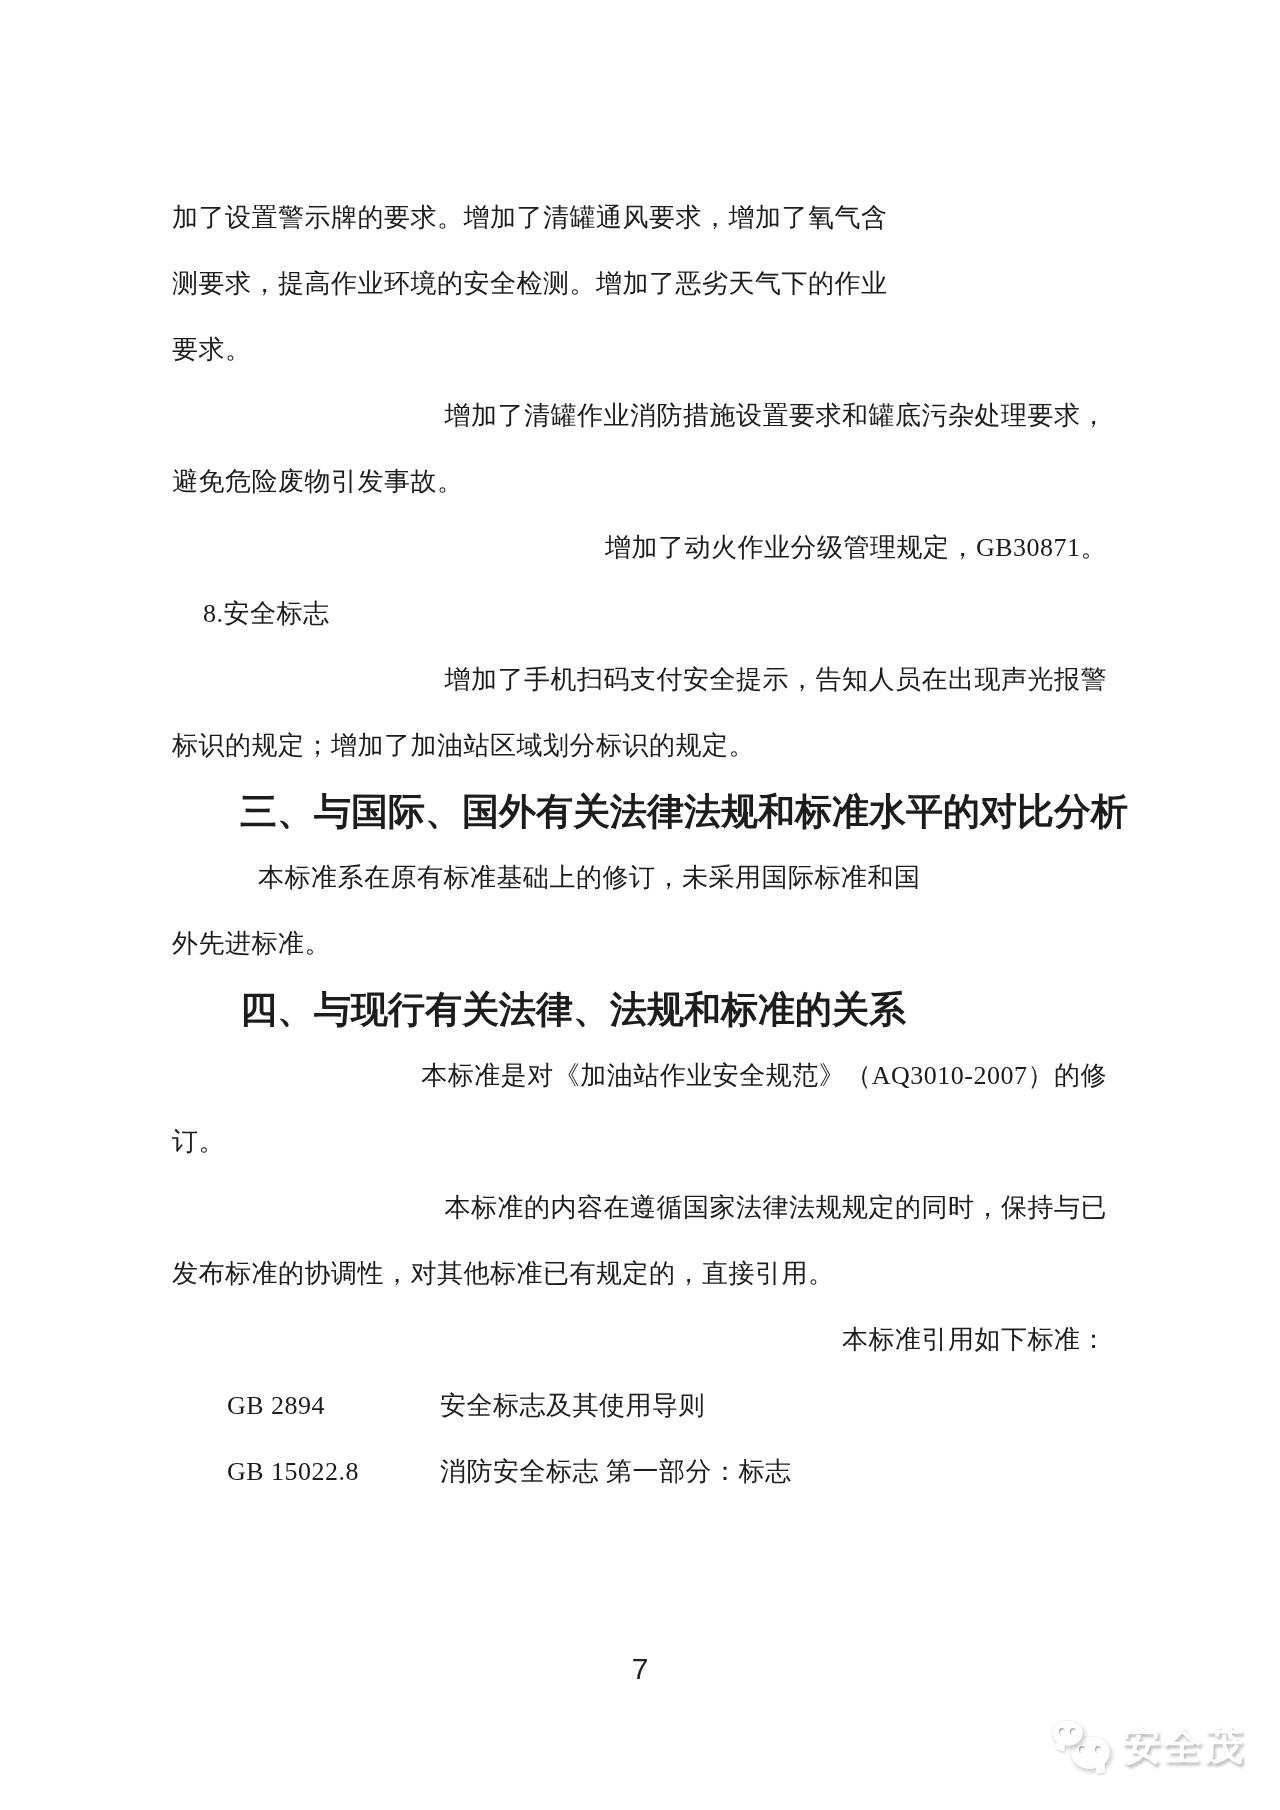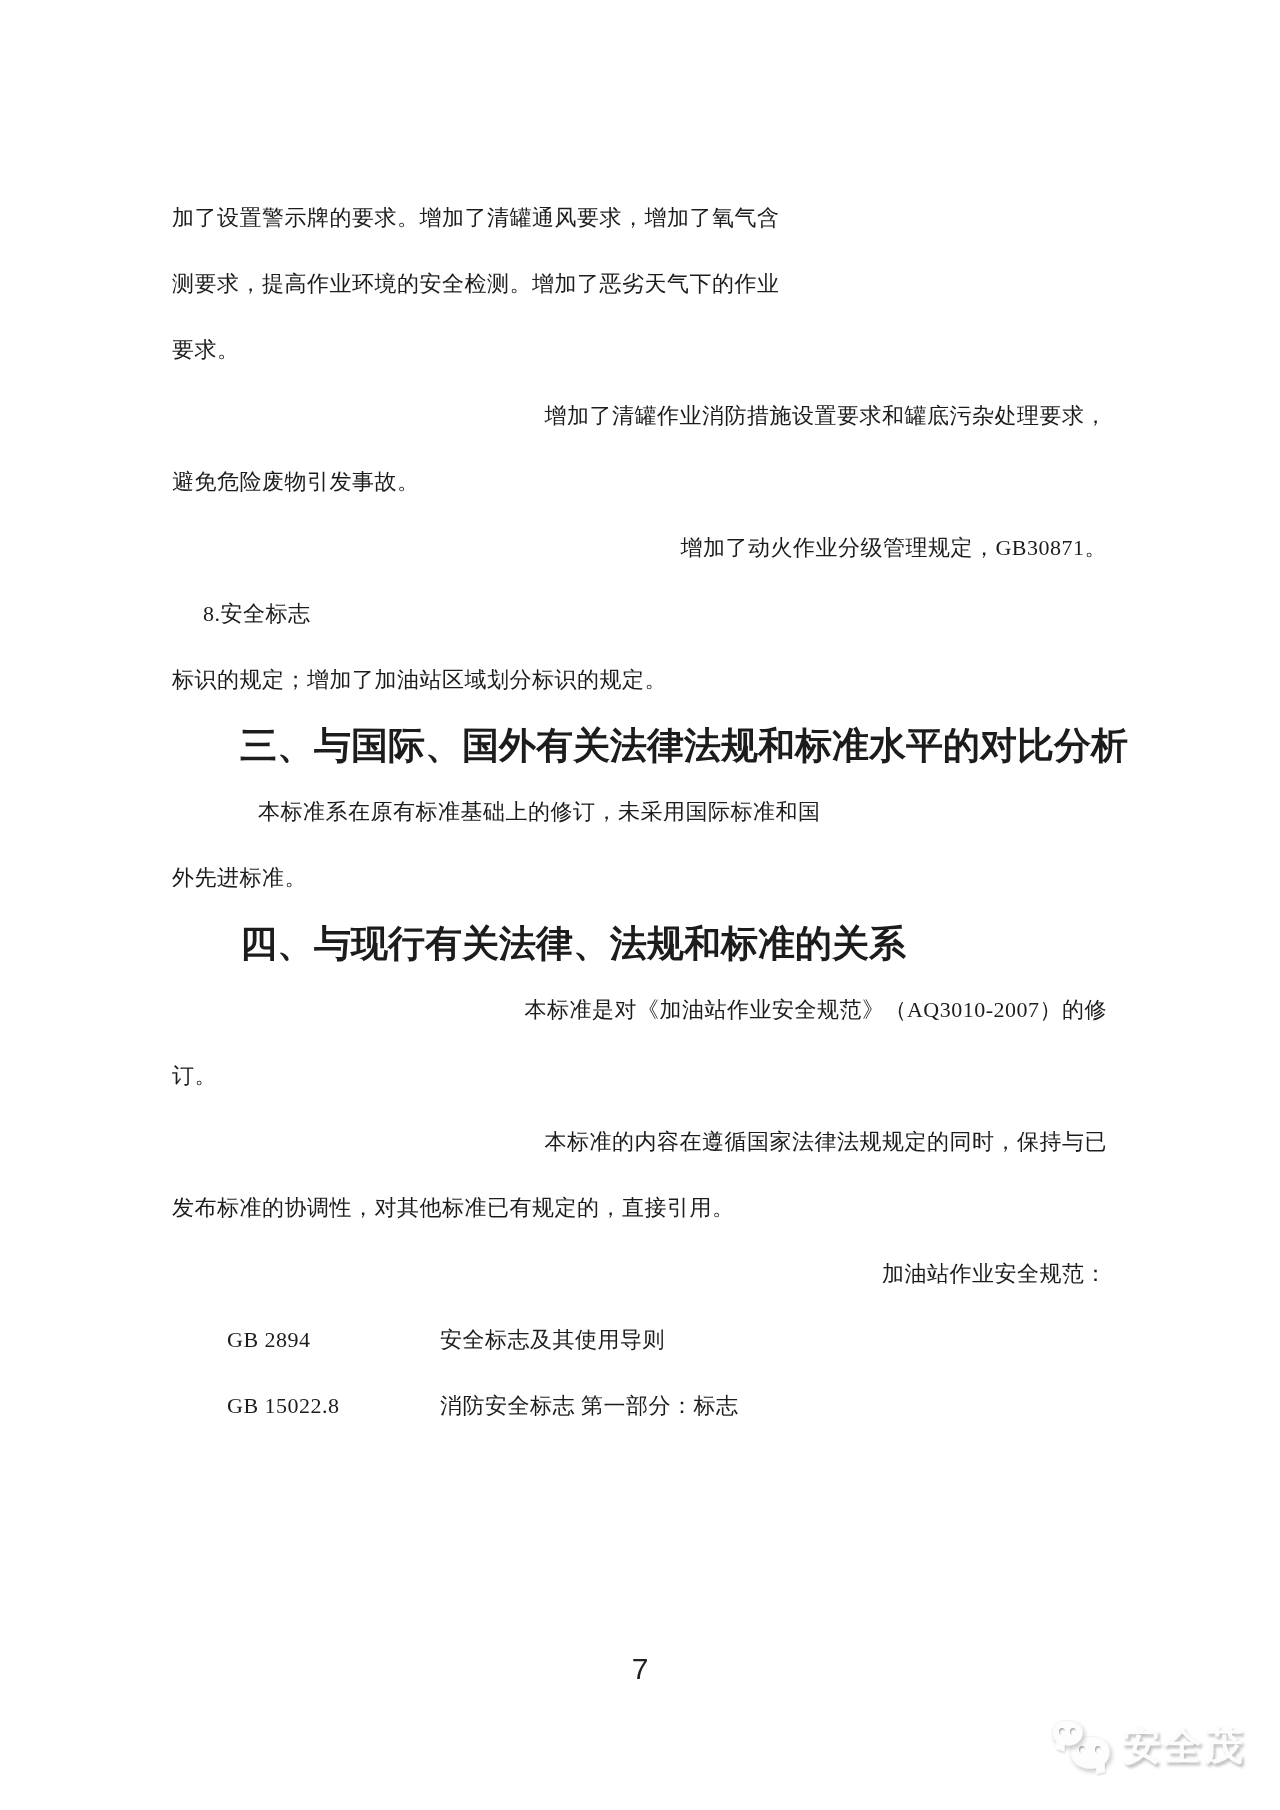--- a/index.html
+++ b/index.html
@@ -12,21 +12,21 @@
     color:#1c1c1c;
   }
   .text-block{
     position:absolute;
     left:172px;top:185px;
     width:935px;
   }
   .line{
     height:66px;
     line-height:66px;
-    font-size:22px;
+    font-size:26px;
     white-space:nowrap;
     letter-spacing:0.5px;
   }
   .line.indent{text-indent:71px;text-align:right;}
   .line.indent-wide{text-indent:86px;}
   .line.indent-num{text-indent:31px;}
   .line.heading{
     font-family:"Liberation Sans","DejaVu Sans",sans-serif;
     font-weight:bold;
     font-size:37px;
@@ -96,30 +96,31 @@
 <body>
 
 <div class="text-block" id="text-block">
     <div class="line body">加了设置警示牌的要求。增加了清罐通风要求，增加了氧气含</div>
     <div class="line body">测要求，提高作业环境的安全检测。增加了恶劣天气下的作业</div>
     <div class="line body">要求。</div>
     <div class="line indent">增加了清罐作业消防措施设置要求和罐底污杂处理要求，</div>
     <div class="line body">避免危险废物引发事故。</div>
     <div class="line indent">增加了动火作业分级管理规定，GB30871。</div>
     <div class="line indent-num">8.安全标志</div>
+    <div class="line indent">增加了手机扫码支付安全提示，告知人员在出现声光报警</div>
     <div class="line body">标识的规定；增加了加油站区域划分标识的规定。</div>
     <div class="line heading">三、与国际、国外有关法律法规和标准水平的对比分析</div>
     <div class="line indent-wide">本标准系在原有标准基础上的修订，未采用国际标准和国</div>
     <div class="line body">外先进标准。</div>
     <div class="line heading">四、与现行有关法律、法规和标准的关系</div>
     <div class="line indent">本标准是对《加油站作业安全规范》（AQ3010-2007）的修</div>
     <div class="line body">订。</div>
     <div class="line indent">本标准的内容在遵循国家法律法规规定的同时，保持与已</div>
     <div class="line body">发布标准的协调性，对其他标准已有规定的，直接引用。</div>
-    <div class="line indent">加油站作业安全规范：</div>
+    <div class="line indent">本标准引用如下标准：</div>
     <div class="line ref"><span class="ref-code">GB 2894</span><span class="ref-title">安全标志及其使用导则</span></div>
     <div class="line ref"><span class="ref-code">GB 15022.8</span><span class="ref-title">消防安全标志 第一部分：标志</span></div>
   </div>
 
 <div class="page-number">7</div>
 
 <div class="watermark">
   <span class="wm-icon">
     <span class="wm-bubble big">
         <span class="tail"></span>

